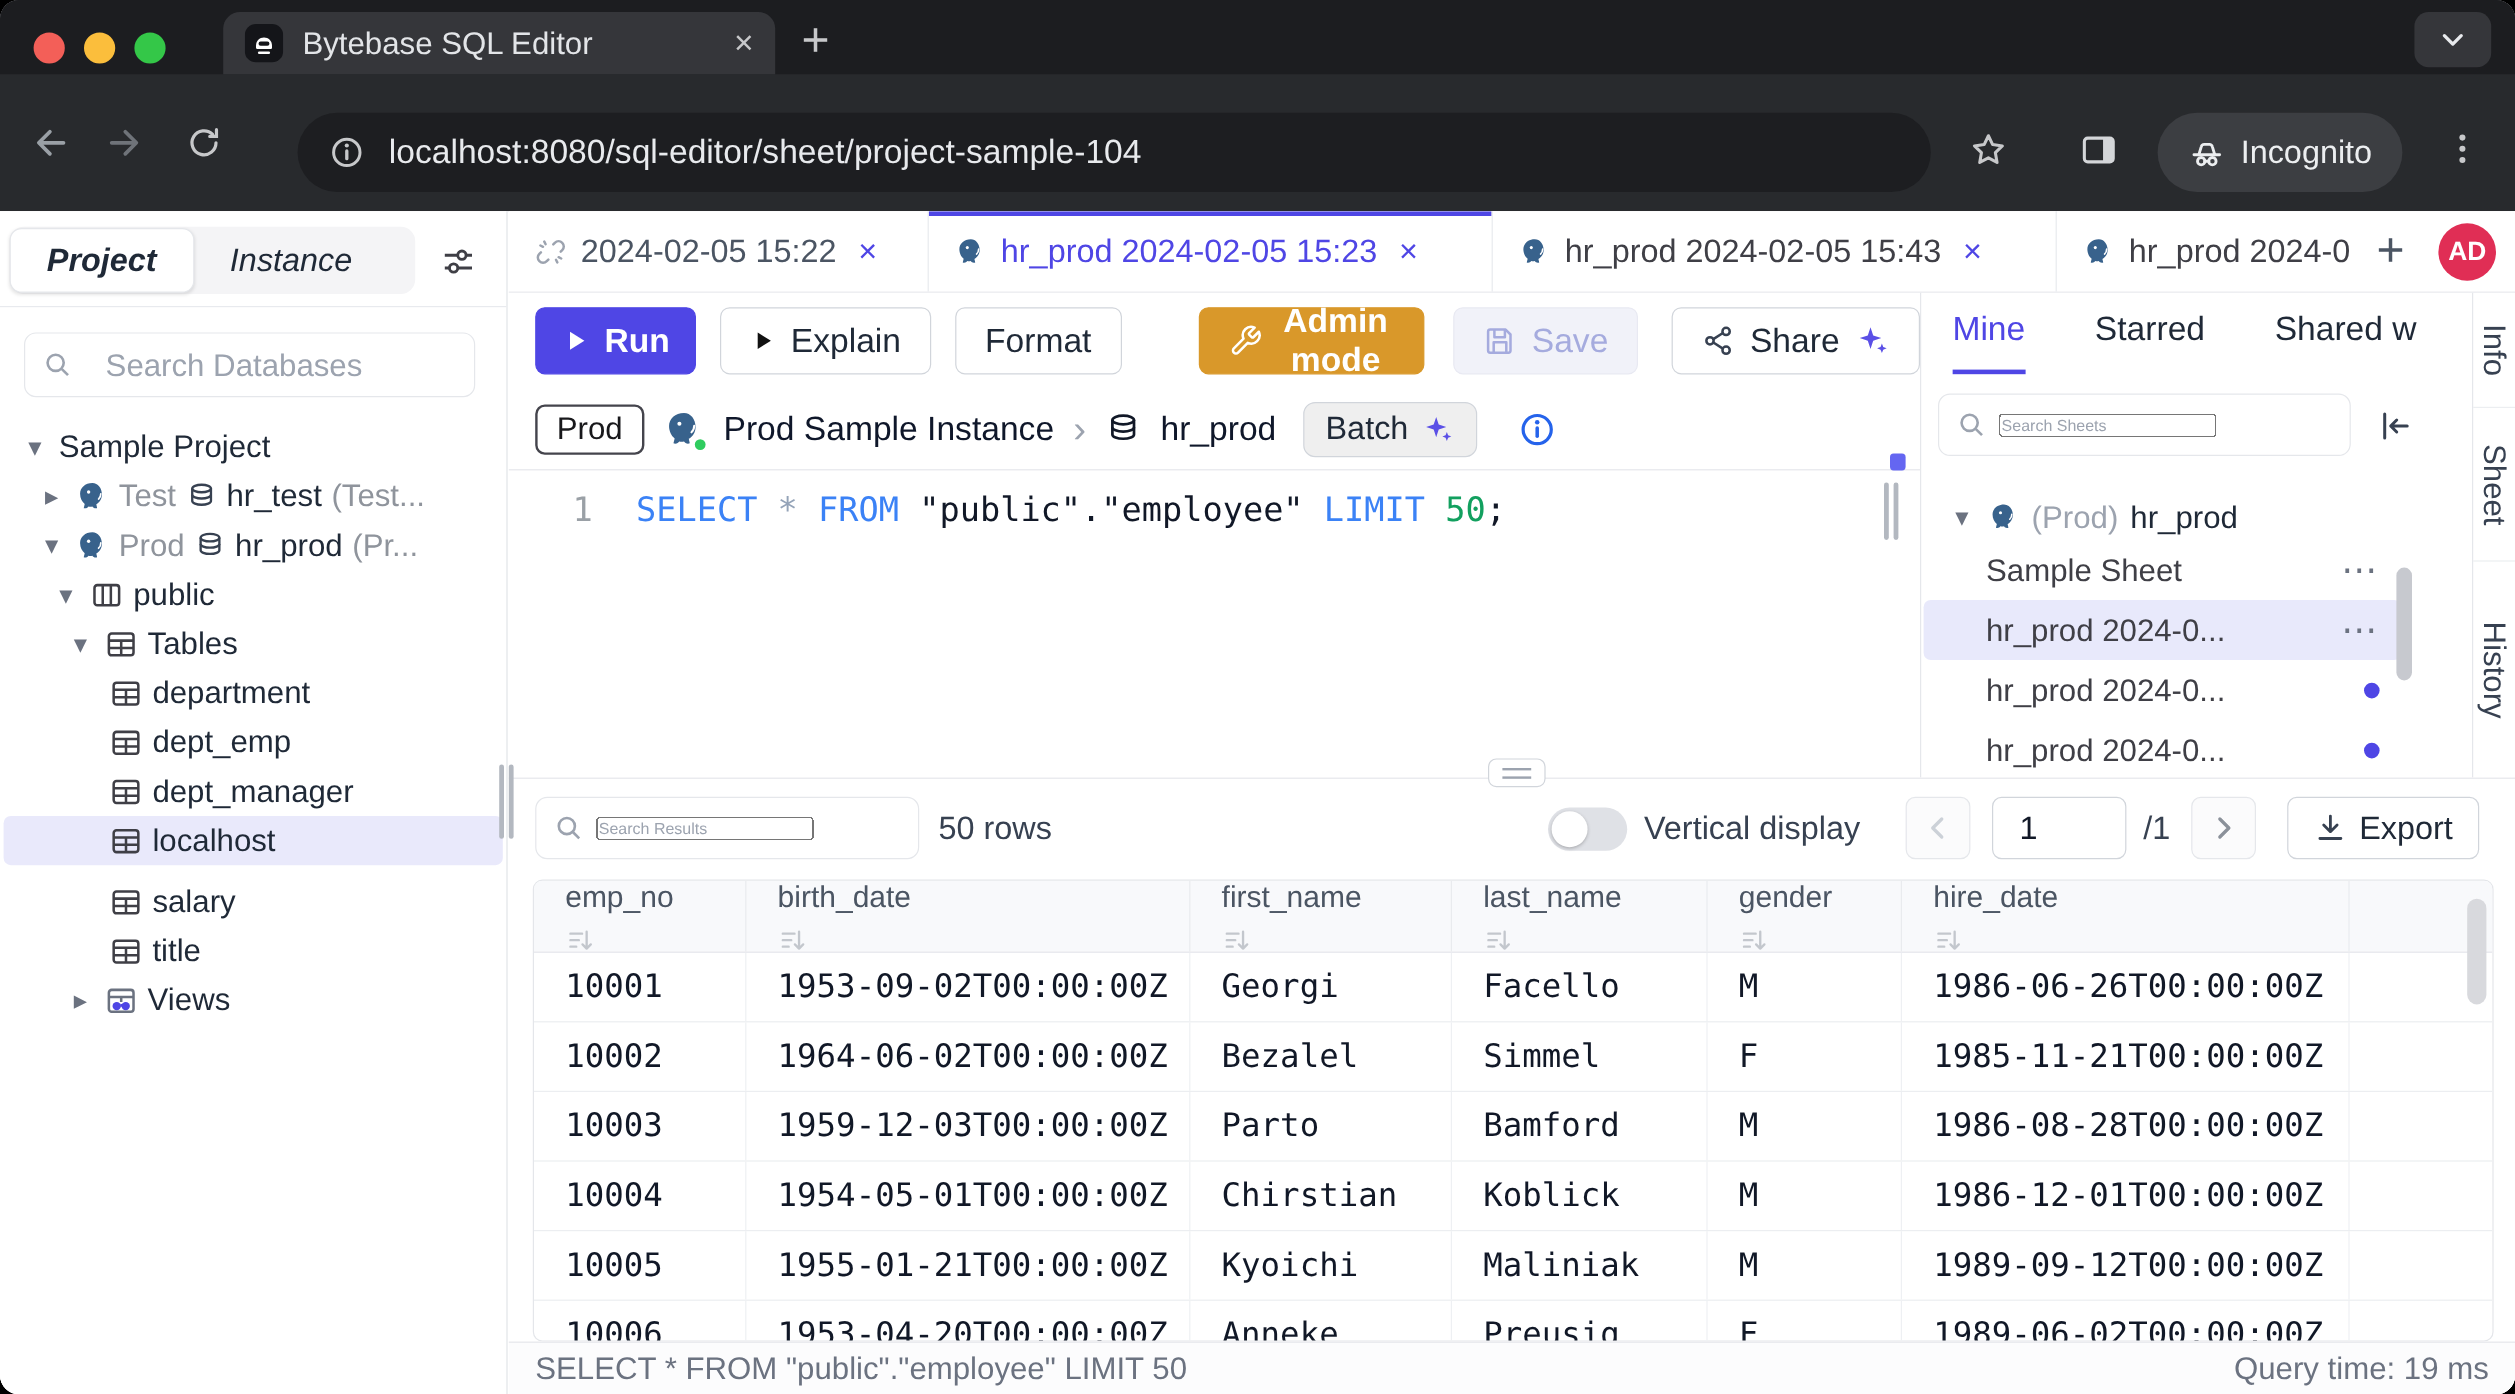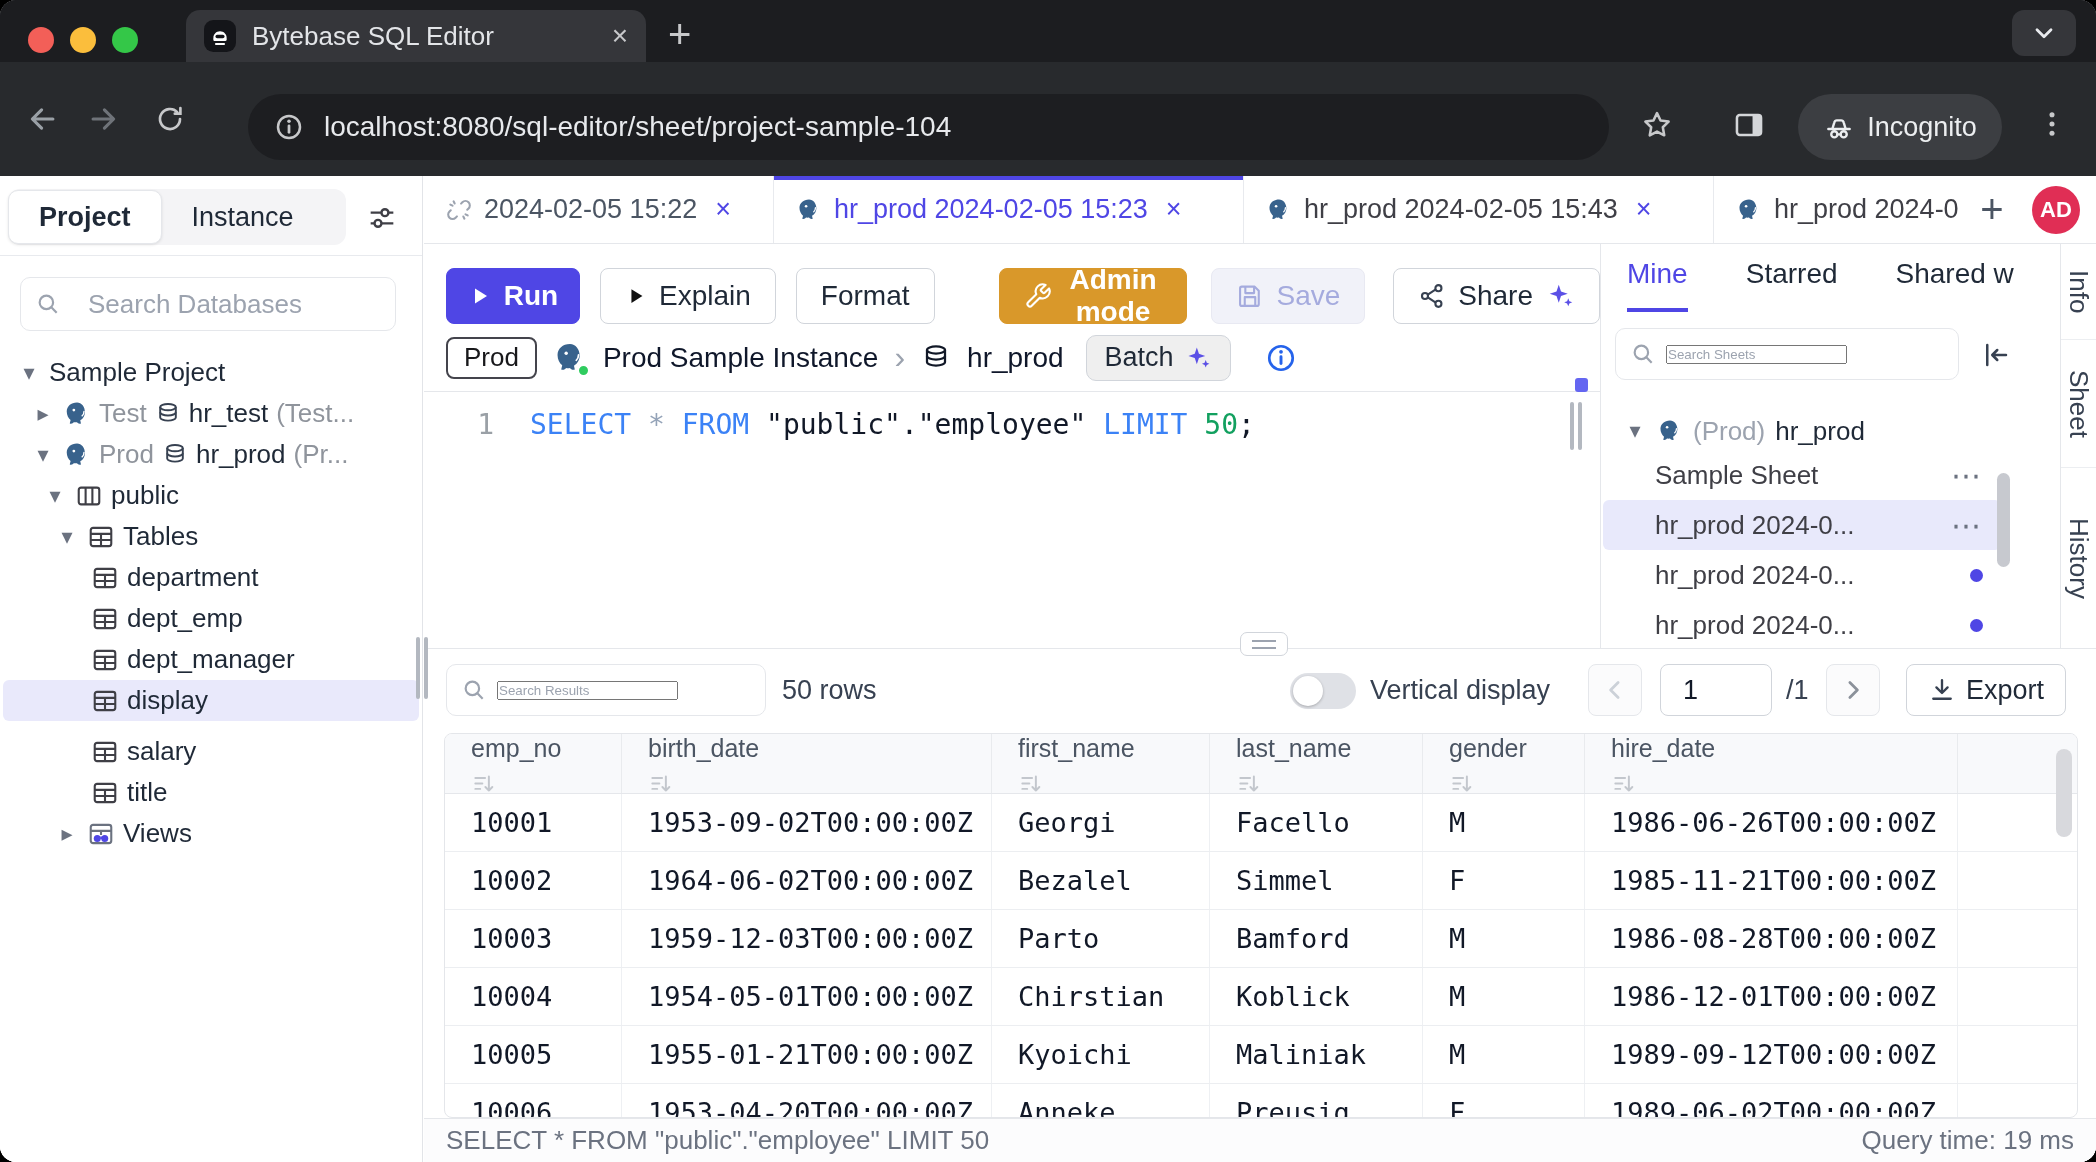--- a/index.html
+++ b/index.html
@@ -23,21 +23,21 @@
   .incog { position:absolute; left:1798px; top:94px; width:204px; height:66px; background:#3c3e42; border-radius:33px; display:flex; align-items:center; justify-content:center; gap:12px; color:#eceef0; font-size:27px; }
   .rtbi { position:absolute; top:108px; }
 
   
   .app { position:absolute; top:176px; left:0; right:0; bottom:0; background:#fff; }
 
   
   .sidebar { position:absolute; left:0; top:0; width:423px; bottom:0; border-right:1px solid #e2e4e8; background:#fff; }
   .sb-header { position:absolute; left:0; top:0; width:100%; height:80px; border-bottom:1px solid #e8eaee; }
   .segwrap { position:absolute; left:8px; top:13px; width:338px; height:56px; background:#f4f4f6; border-radius:12px; display:flex; align-items:center; }
-  .seg { font-size:27px; color:#1f2937; padding:0 30px; height:54px; display:flex; align-items:center; border-radius:10px; }
+  .seg { font-size:27px; color:#1f2937; padding:0 30px; height:54px; display:flex; align-items:center; border-radius:10px;font-style:italic; }
   .seg.active { background:#fff; border:1px solid #e5e7eb; box-shadow:0 1px 3px rgba(0,0,0,.1); font-weight:bold; }
   .sb-sliders { position:absolute; right:24px; top:26px; color:#3f3f46; }
   .sb-search { position:absolute; left:20px; top:101px; width:376px; height:54px; border:1px solid #e5e7eb; border-radius:10px; display:flex; align-items:center; padding:0 14px; gap:27px; color:#9ca3af; }
   .sb-search input, .in-plain { border:none; outline:none; font-size:26px; color:#374151; width:100%; background:transparent; font-family:"Liberation Sans",sans-serif; }
   input::placeholder { color:#9ca3af; }
   .tree { position:absolute; left:0; top:176px; width:100%; }
   .trow { height:41px; display:flex; align-items:center; gap:8px; font-size:26px; color:#1f2937; white-space:nowrap; overflow:hidden; margin:0 3px; border-radius:6px; }
   .trow.sel { background:#e9e9fb; }
   .exp { width:24px; color:#6b7280; font-size:22px; text-align:center; flex:none; }
   .t-env,.t-suffix { color:#8f949c; }
@@ -51,21 +51,21 @@
   .etab { height:100%; display:flex; align-items:center; padding:0 22px; gap:12px; border-right:1px solid #e8eaee; font-size:27px; color:#4b5563; position:relative; white-space:nowrap; overflow:hidden; }
   .etab .ex { color:#4f46e5; font-size:27px; margin-left:6px; }
   .etab.active { color:#4f46e5; }
   .etab.active::before { content:""; position:absolute; top:0; left:0; right:0; height:4px; background:#4f46e5; }
   .etab.t3,.etab.t4 { color:#3f3f46; }
   .eplus { width:56px; display:flex; align-items:center; justify-content:center; font-size:40px; font-weight:300; color:#4b5563; }
   .avatar { margin:10px 16px 0 auto; width:48px; height:48px; border-radius:50%; background:#e02e55; color:#fff; font-size:22px; font-weight:bold; display:flex; align-items:center; justify-content:center; }
 
   
   .epane { position:absolute; left:424px; top:68px; width:1176px; height:404px; background:#fff; }
-  .etoolbar { position:absolute; left:0; top:0; width:100%; height:80px; display:flex; align-items:center; padding-left:22px;margin-top:12px; }
+  .etoolbar { position:absolute; left:0; top:0; width:100%; height:80px; display:flex; align-items:center; padding-left:22px; }
   .btn { height:56px; border-radius:8px; display:flex; align-items:center; justify-content:center; gap:12px; font-size:28px; padding:0 24px; border:1px solid #d1d5db; color:#1f2937; background:#fff; }
   .btn-run { background:#4f46e5; border-color:#4f46e5; color:#fff; font-weight:bold; width:134px; }
   .btn-explain { margin-left:20px; }
   .btn-format { margin-left:20px; }
   .btn-admin { margin-left:64px; background:#d9982a; border-color:#d9982a; color:#fff; font-weight:bold; }
   .btn-save { margin-left:24px; background:#f1f2f9; border-color:#e8e9f2; color:#a5abde; }
   .btn-share { margin-left:28px; }
   .crumb { position:absolute; left:0; top:80px; width:100%; height:68px; border-bottom:1px solid #e5e7eb; display:flex; align-items:center; padding-left:22px; gap:16px; }
   .envbadge { height:42px; border:2px solid #44444c; border-radius:8px; font-size:26px; color:#18181b; display:flex; align-items:center; padding:0 16px; font-weight:500; }
   .crumb .inst { font-size:28px; color:#0f172a; }
@@ -391,21 +391,21 @@
           <div class="trow" style="padding-left: 88px;">
             <svg class="ic" width="28" height="28" style="color:#3f3f46">
               <use href="#i-table"></use>
             </svg>
             <span class="t-label">dept_manager</span>
           </div>
           <div class="trow sel" style="padding-left: 88px;">
             <svg class="ic" width="28" height="28" style="color:#3f3f46">
               <use href="#i-table"></use>
             </svg>
-            <span class="t-label">display</span>
+            <span class="t-label">localhost</span>
           </div>
           <div class="trow" style="padding-left: 88px; margin-top: 10px;">
             <svg class="ic" width="28" height="28" style="color:#3f3f46">
               <use href="#i-table"></use>
             </svg>
             <span class="t-label">salary</span>
           </div>
           <div class="trow" style="padding-left: 88px;">
             <svg class="ic" width="28" height="28" style="color:#3f3f46">
               <use href="#i-table"></use>

